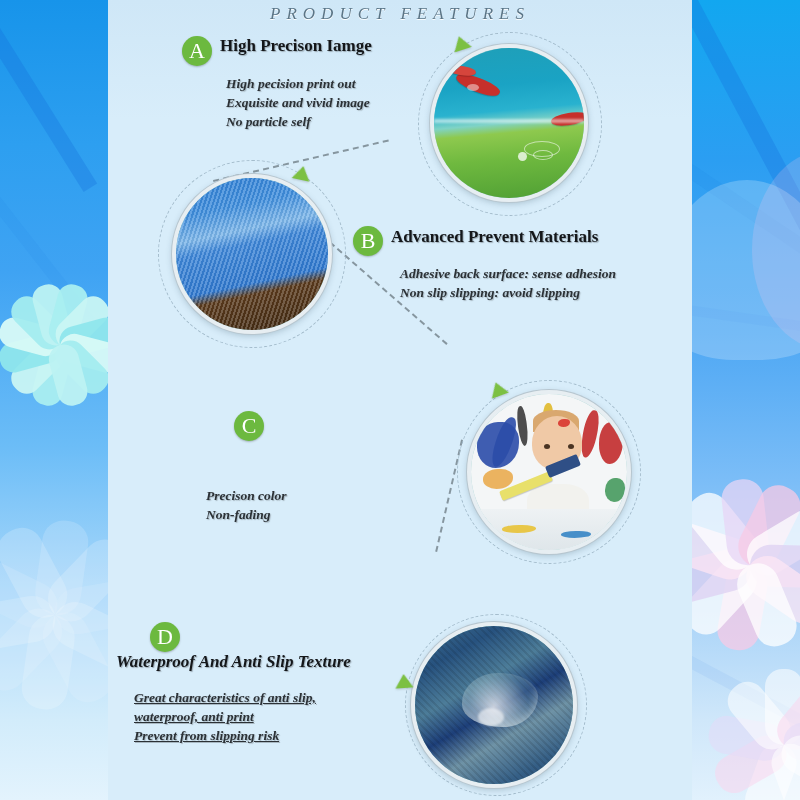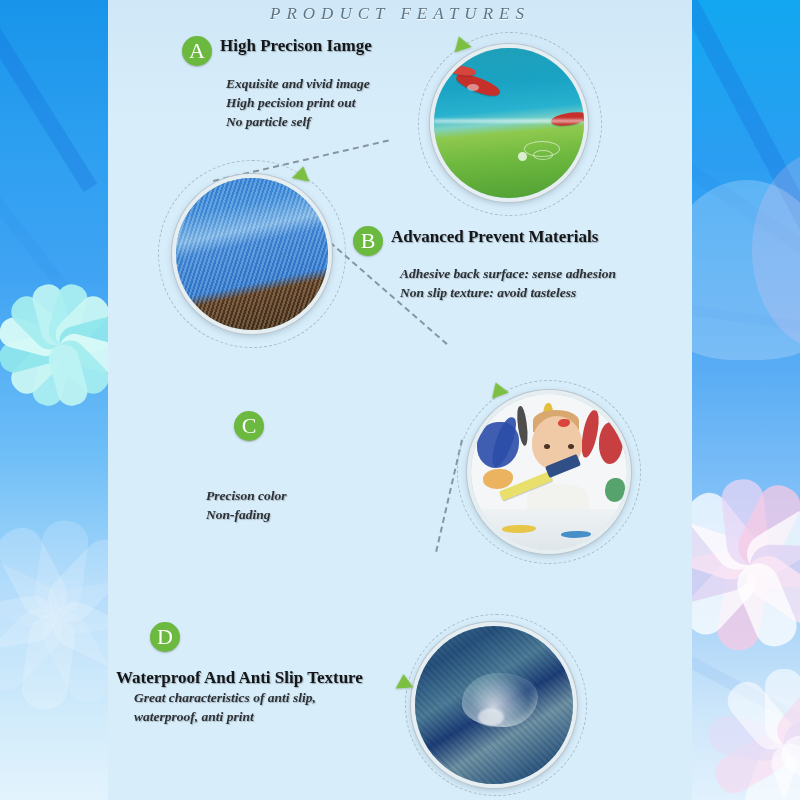--- a/index.html
+++ b/index.html
@@ -340,40 +340,41 @@
           <div style="position:absolute;left:40%;top:52%;width:26px;height:18px;border-radius:50%;
                background:rgba(255,255,255,.55);filter:blur(1px);"></div>
         </div>
       </div>
       <div class="tri" style="left:-8px;top:62px;transform:rotate(-4deg);"></div>
     </div>
 
     <div class="badge" style="left:74px;top:36px;">A</div>
     <div class="sec-title" style="left:112px;top:36px;">High Precison Iamge</div>
     <div class="sec-body" style="left:118px;top:74px;">
+      <div>High pecision print out</div>
       <div>Exquisite and vivid image</div>
-      <div>High pecision print out</div>
       <div>No particle self</div>
     </div>
 
     <div class="badge" style="left:245px;top:226px;">B</div>
     <div class="sec-title" style="left:283px;top:227px;">Advanced Prevent Materials</div>
     <div class="sec-body" style="left:292px;top:264px;">
       <div>Adhesive back surface: sense adhesion</div>
-      <div>Non slip texture: avoid tasteless</div>
+      <div>Non slip slipping: avoid slipping</div>
     </div>
 
     <div class="badge" style="left:126px;top:411px;">C</div>
     <div class="sec-body" style="left:98px;top:486px;">
       <div>Precison color</div>
       <div>Non-fading</div>
     </div>
 
     <div class="badge" style="left:42px;top:622px;">D</div>
-    <div class="sec-title" style="left:8px;top:668px;">Waterproof And Anti Slip Texture</div>
-    <div class="sec-body" style="left:26px;top:688px;">
+    <div class="sec-title" style="left:8px;top:652px;font-style:italic;">Waterproof And Anti Slip Texture</div>
+    <div class="sec-body" style="left:26px;top:688px;text-decoration:underline;">
       <div>Great characteristics of anti slip,</div>
       <div>waterproof, anti print</div>
+      <div>Prevent from slipping risk</div>
     </div>
 
   </div>
 
 </div>
 
 </body></html>

